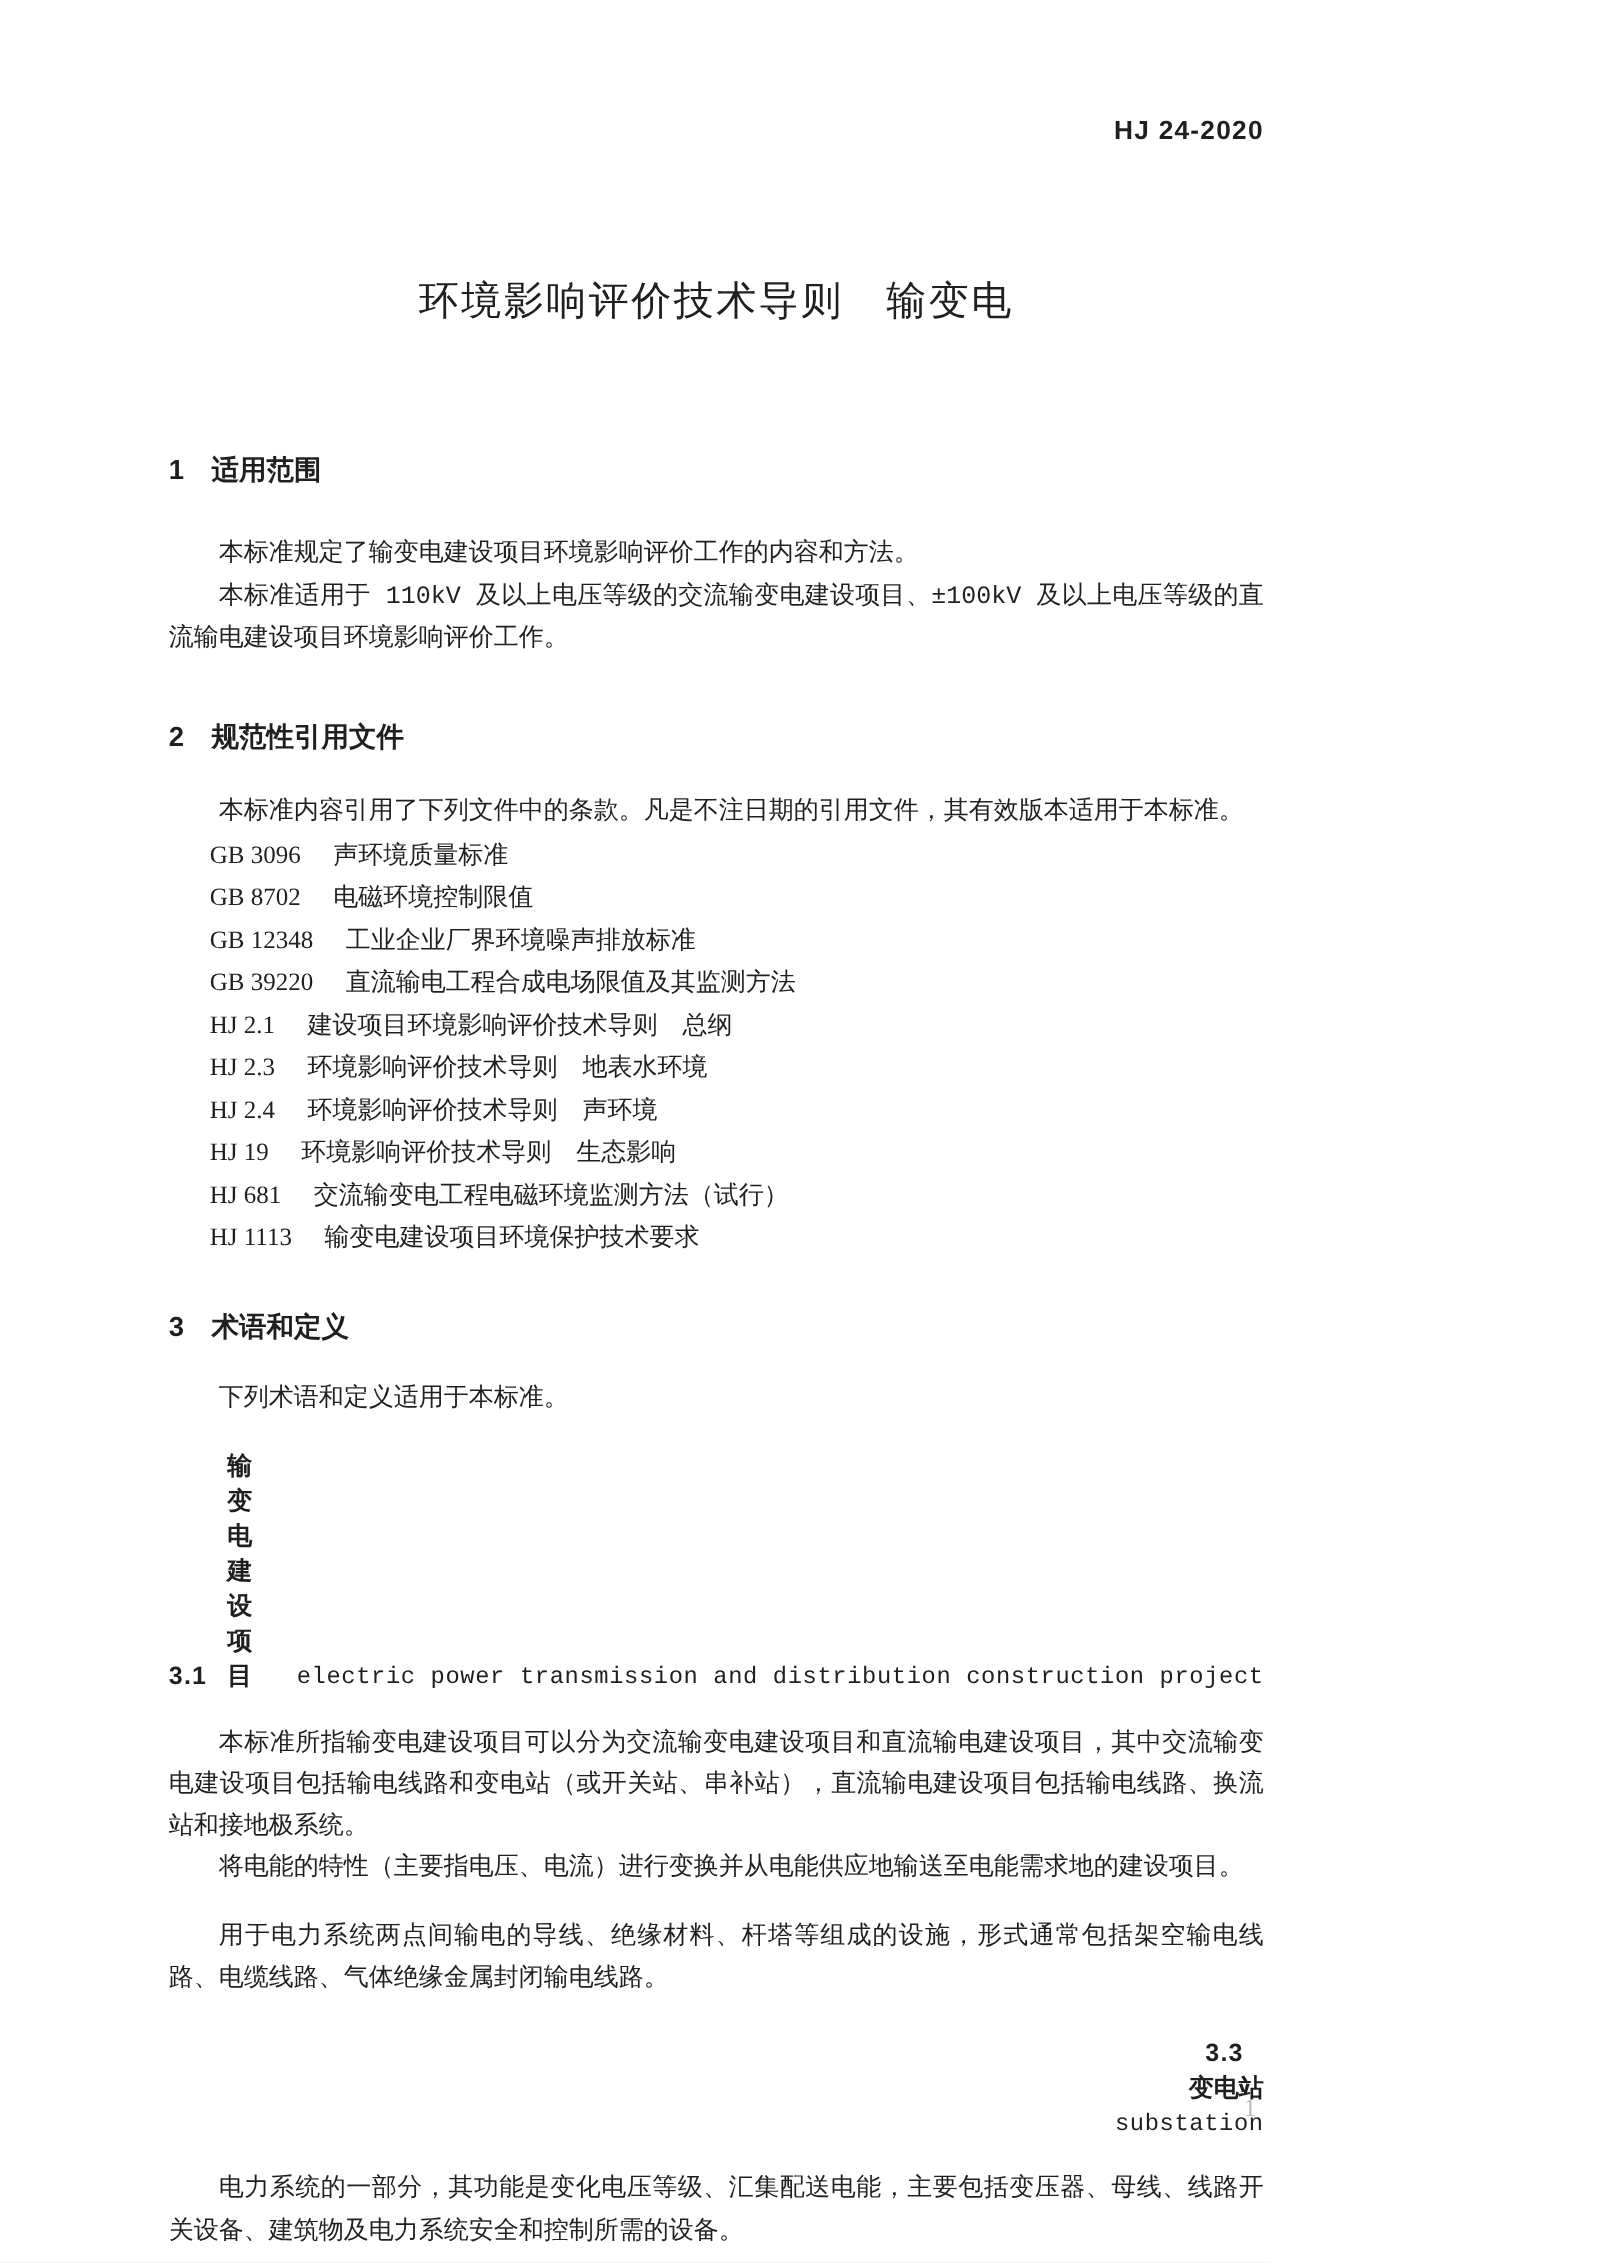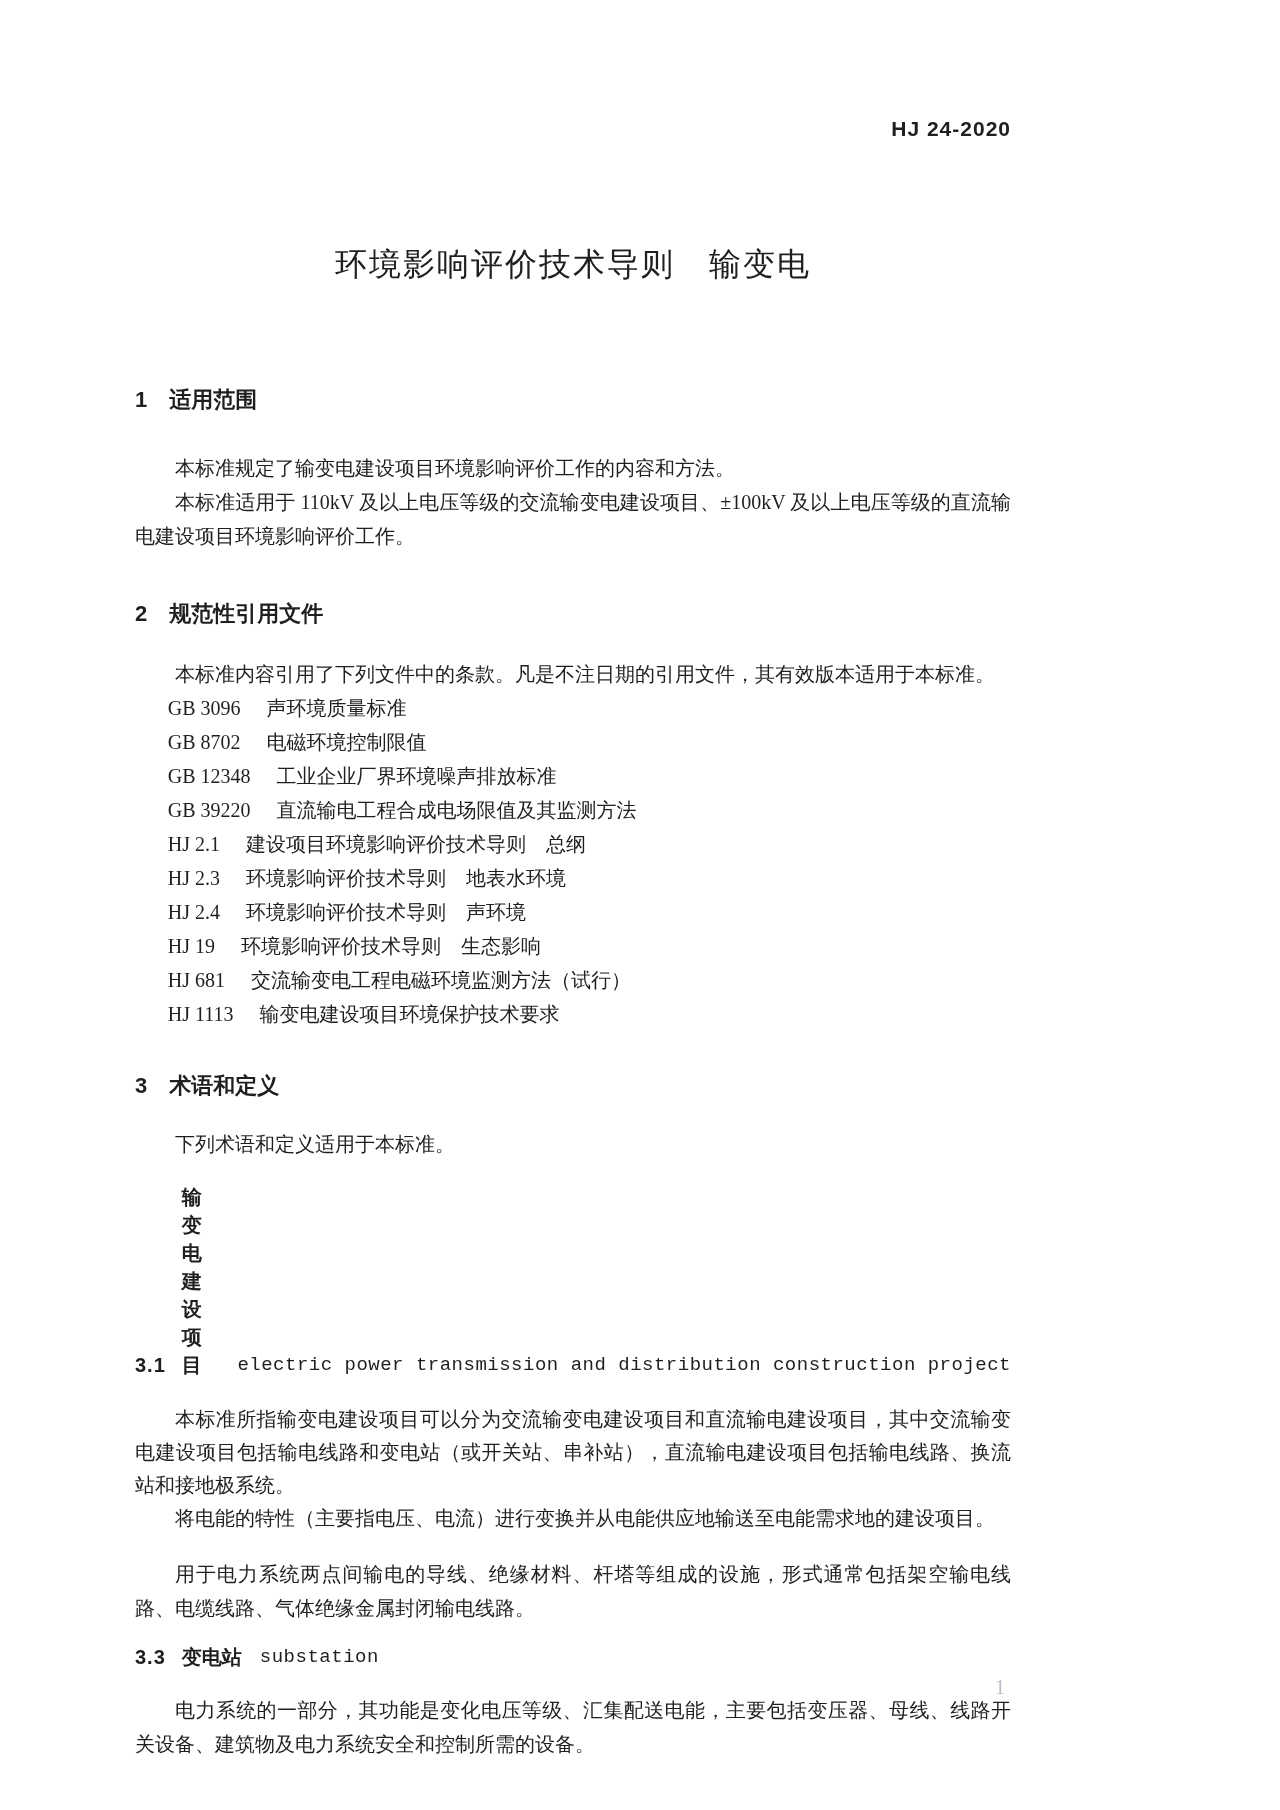--- a/index.html
+++ b/index.html
@@ -10,21 +10,21 @@
     position:relative;
     margin:0 auto;
     color:#1f1f1f;
     font-family:"Liberation Serif","DejaVu Serif",serif;
     overflow:hidden;
   }
   .content {
     position:absolute; left:135px; top:0; width:876px;
   }
   .doc-number {
-    padding-top:116px;
+    padding-top:92px;
     text-align:right;
     font-family:"Liberation Sans","DejaVu Sans",sans-serif;
     font-weight:bold;
     font-size:21px;
     letter-spacing:1px;
     line-height:26px;
   }
   .doc-title {
     margin-top:98px;
     text-align:center;
@@ -43,20 +43,21 @@
     display:flex;
   }
   h2.sec-heading .sec-num { margin-right:22px; }
   h2.sec-heading.s2 { margin-top:46px; }
   h2.sec-heading.s3 { margin-top:40px; }
   p.body-para {
     font-size:20px;
     line-height:34px;
     text-align:justify;
     text-indent:2em;
+    font-family:Liberation Mono, monospace;
   }
   p.first-after-heading { margin-top:36px; }
   p.s2-intro { margin-top:28px; }
   p.s3-intro { margin-top:26px; }
   .ref-list { margin-top:0; padding-left:2.05em; }
   .ref-item {
     font-size:20px;
     line-height:34px;
     white-space:nowrap;
   }
@@ -73,21 +74,21 @@
   h3.term-heading .term-en {
     margin-left:18px;
     font-family:"Liberation Mono","DejaVu Sans Mono",monospace;
     font-weight:normal;
     font-size:19px;
     letter-spacing:0.5px;
     white-space:nowrap;
   }
   h3.t1 { margin-top:22px; }
   h3.t2 { margin-top:20px; }
-  h3.t3 { margin-top:18px; }
+  h3.t3 { margin-top:28px;flex-direction:column; }
   .term-body { margin-top:24px; }
   .term-body p { margin:0; }
   .term-body.tb2 { margin-top:22px; }
   .term-body.tb2 p, .term-body.tb3 p { line-height:34px; }
   .term-body.tb1 p { line-height:33px; }
   .page-number {
     position:absolute;
     top:1676px;
     right:275px;
     font-size:20px;

